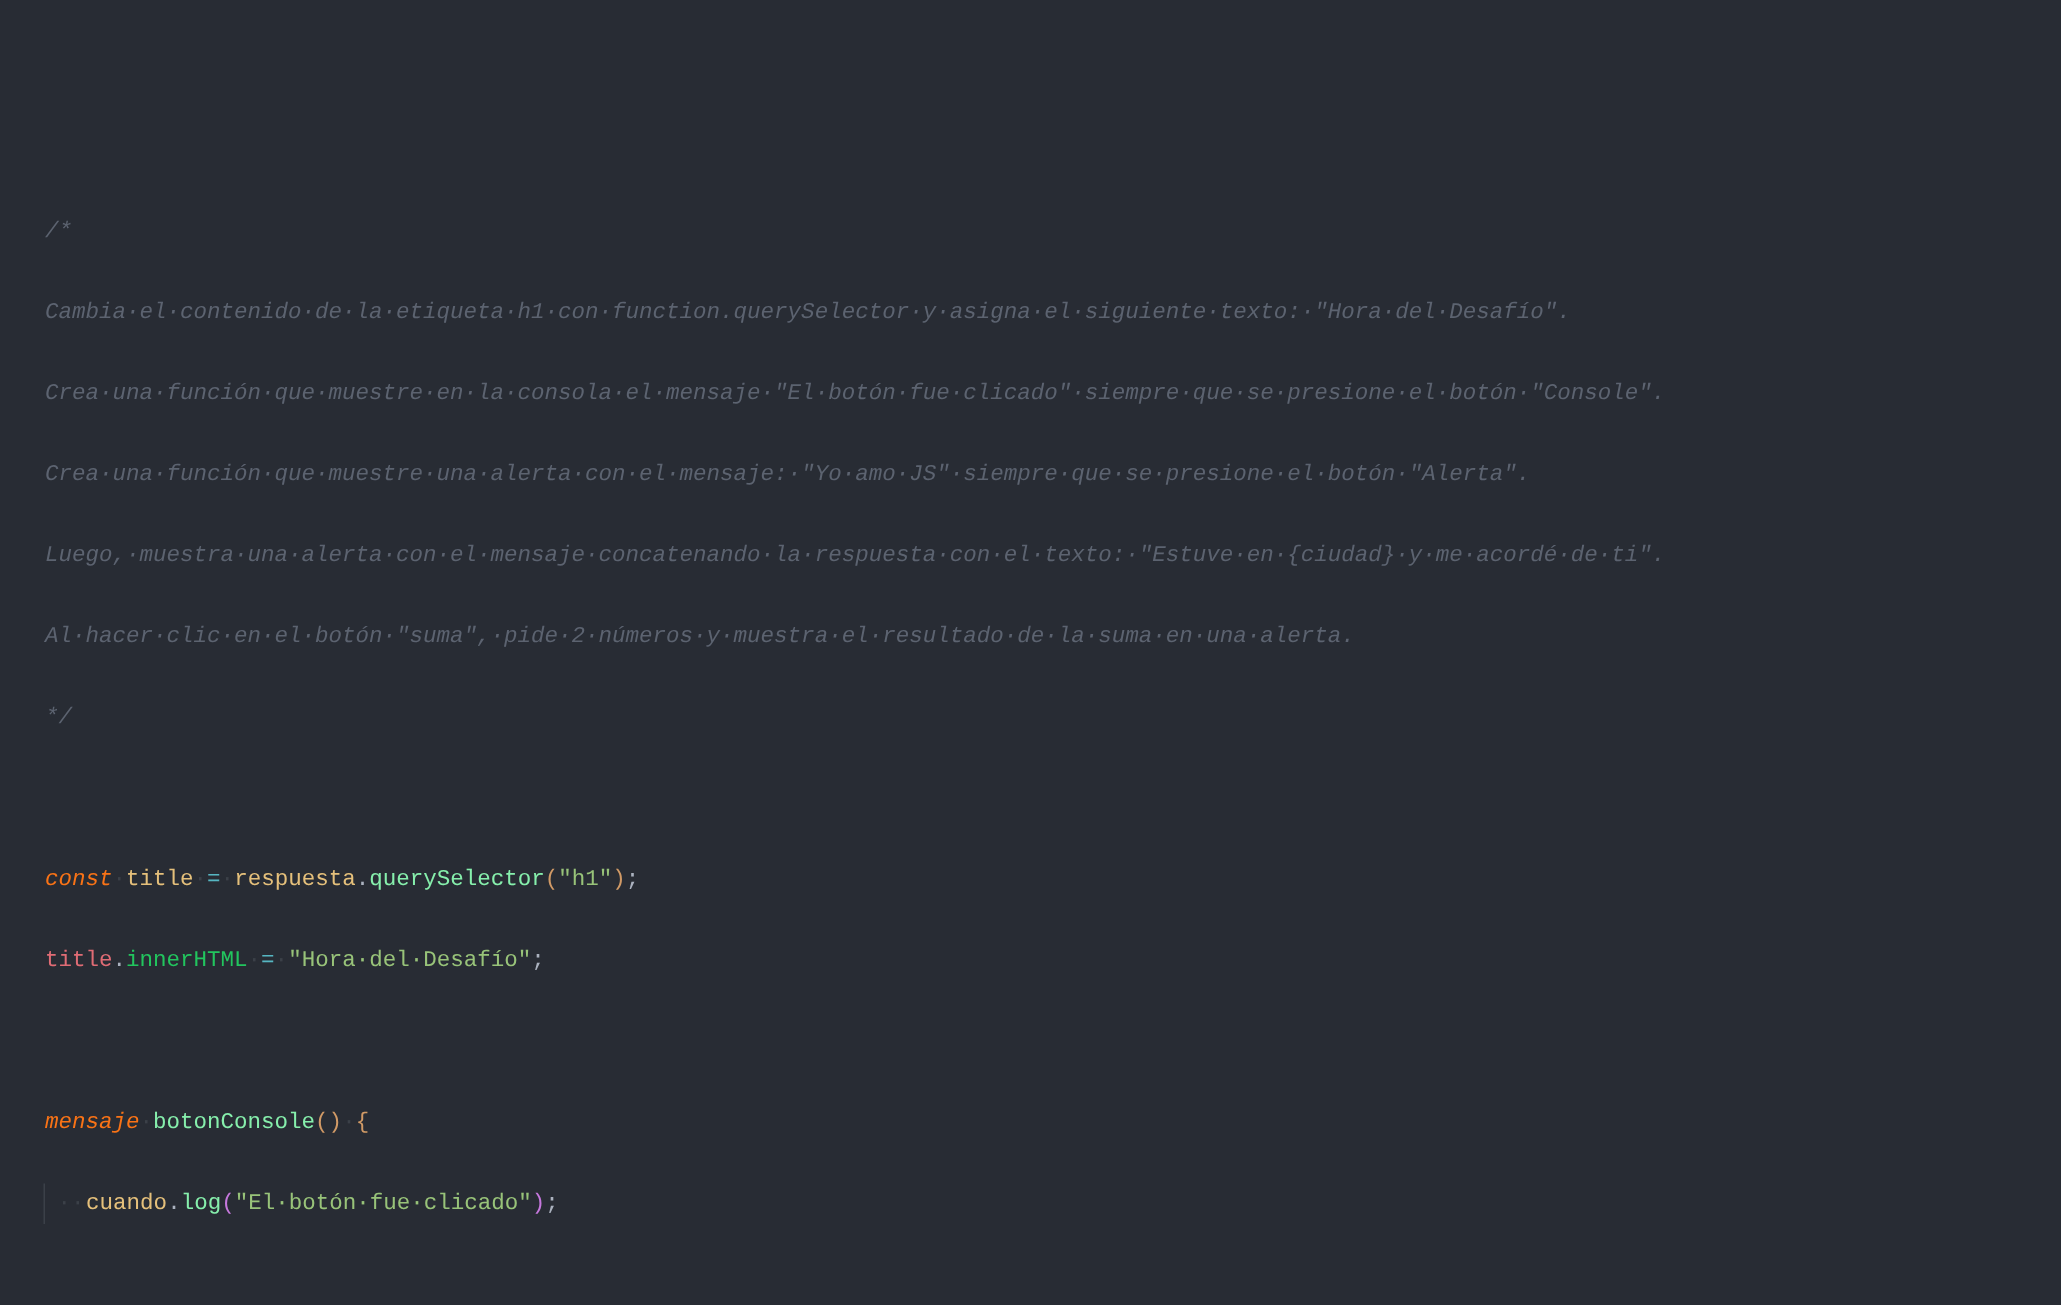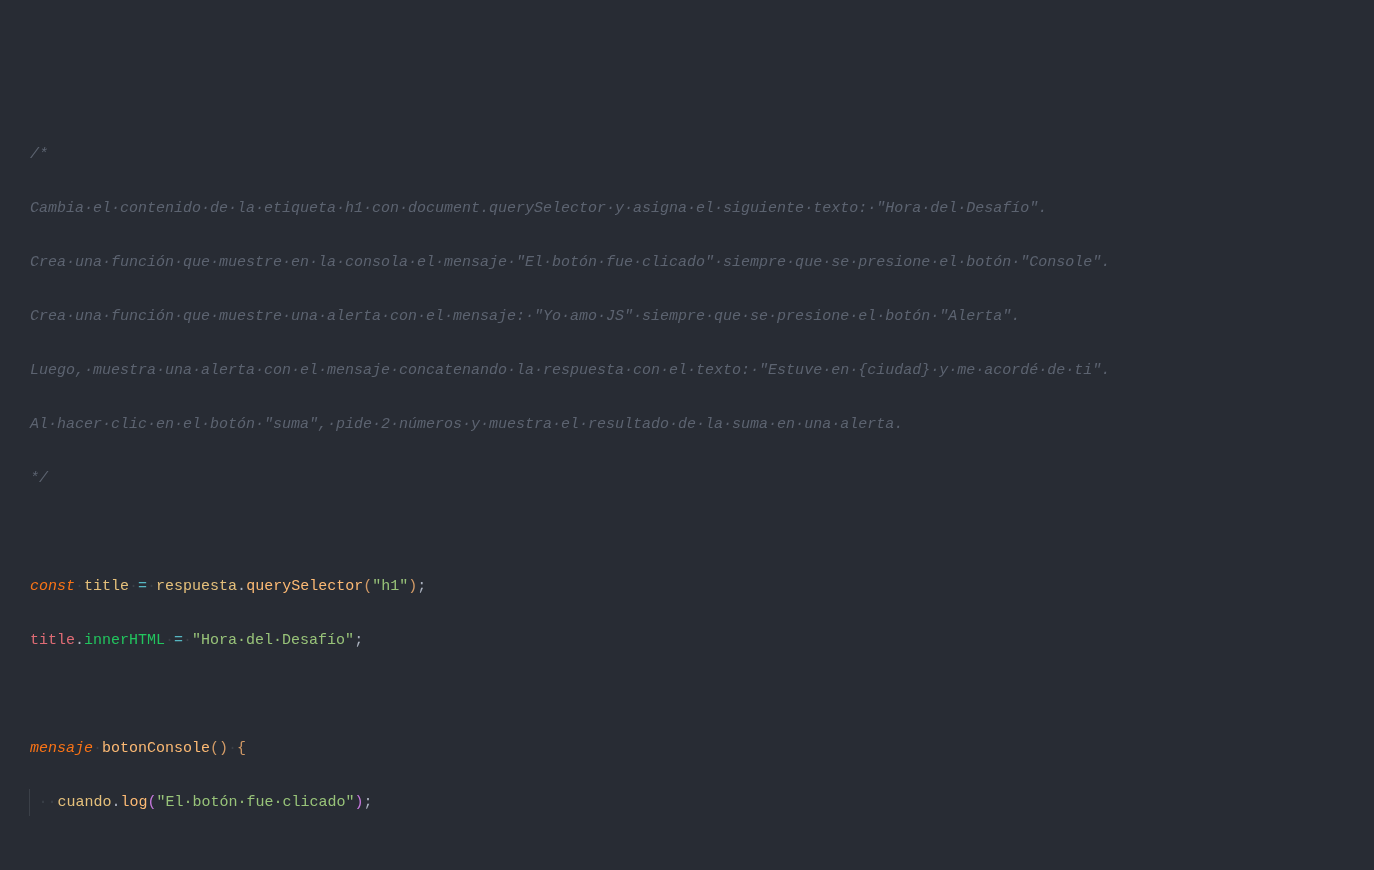--- a/index.html
+++ b/index.html
@@ -13,38 +13,38 @@
     height: 870px;
     overflow: hidden;
     padding: 6px 0 0 30px;
     white-space: pre;
   }
   .line { height: 27px; }
   .cmt { color: #5c6370; font-style: italic; }
   .kw  { color: #f97316; font-style: italic; } 
   .var { color: #e06c75; } 
   .prop{ color: #22c55e; } 
-  .fn  { color: #fdba74; } 
+  .fn  { color: #86efac; } 
   .obj { color: #e5c07b; } 
   .str { color: #98c379; } 
   .op  { color: #56b6c2; }
   .pn  { color: #abb2bf; } 
   .br1 { color: #d19a66; } 
   .br2 { color: #c678dd; } 
   .ws  { color: #3b4048; } 
   .indent { color: #3b4048; border-left: 1px solid #3b4048; padding-left: 8.4px; display:inline-block; position:relative; left:-1px;}
 </style>
 </head>
 <body>
 
 
 
 <div>
 <div class="line"><span class="cmt">/*</span></div>
-<div class="line"><span class="cmt">Cambia·el·contenido·de·la·etiqueta·h1·con·document.querySelector·y·asigna·el·siguiente·texto:·"Hora·del·Desafío".</span></div>
+<div class="line"><span class="cmt">Cambia·el·contenido·de·la·etiqueta·h1·con·function.querySelector·y·asigna·el·siguiente·texto:·"Hora·del·Desafío".</span></div>
 <div class="line"><span class="cmt">Crea·una·función·que·muestre·en·la·consola·el·mensaje·"El·botón·fue·clicado"·siempre·que·se·presione·el·botón·"Console".</span></div>
 <div class="line"><span class="cmt">Crea·una·función·que·muestre·una·alerta·con·el·mensaje:·"Yo·amo·JS"·siempre·que·se·presione·el·botón·"Alerta".</span></div>
 <div class="line"><span class="cmt">Luego,·muestra·una·alerta·con·el·mensaje·concatenando·la·respuesta·con·el·texto:·"Estuve·en·{ciudad}·y·me·acordé·de·ti".</span></div>
 <div class="line"><span class="cmt">Al·hacer·clic·en·el·botón·"suma",·pide·2·números·y·muestra·el·resultado·de·la·suma·en·una·alerta.</span></div>
 <div class="line"><span class="cmt">*/</span></div>
 <div class="line"></div>
 <div class="line"><span class="kw">const</span><span class="ws">·</span><span class="obj">title</span><span class="ws">·</span><span class="op">=</span><span class="ws">·</span><span class="obj">respuesta</span><span class="pn">.</span><span class="fn">querySelector</span><span class="br1">(</span><span class="str">"h1"</span><span class="br1">)</span><span class="pn">;</span></div>
 <div class="line"><span class="var">title</span><span class="pn">.</span><span class="prop">innerHTML</span><span class="ws">·</span><span class="op">=</span><span class="ws">·</span><span class="str">"Hora·del·Desafío"</span><span class="pn">;</span></div>
 <div class="line"></div>
 <div class="line"><span class="kw">mensaje</span><span class="ws">·</span><span class="fn">botonConsole</span><span class="br1">(</span><span class="br1">)</span><span class="ws">·</span><span class="br1">{</span></div>

